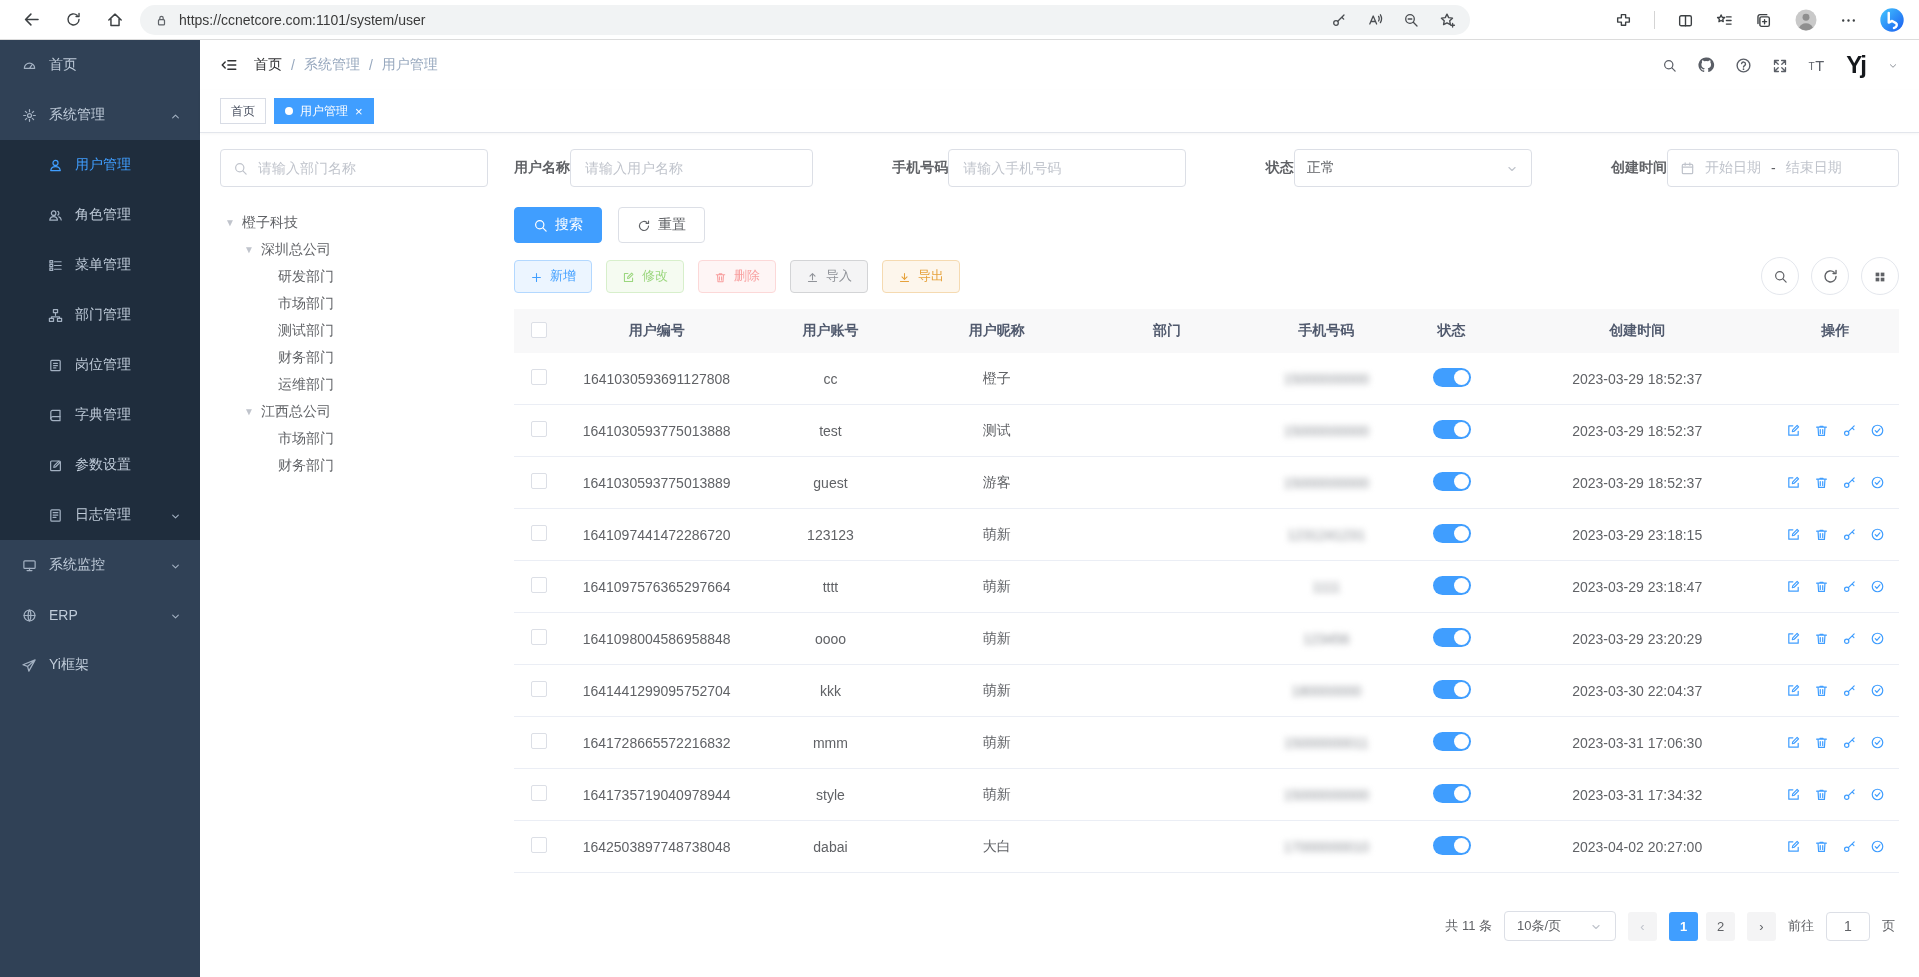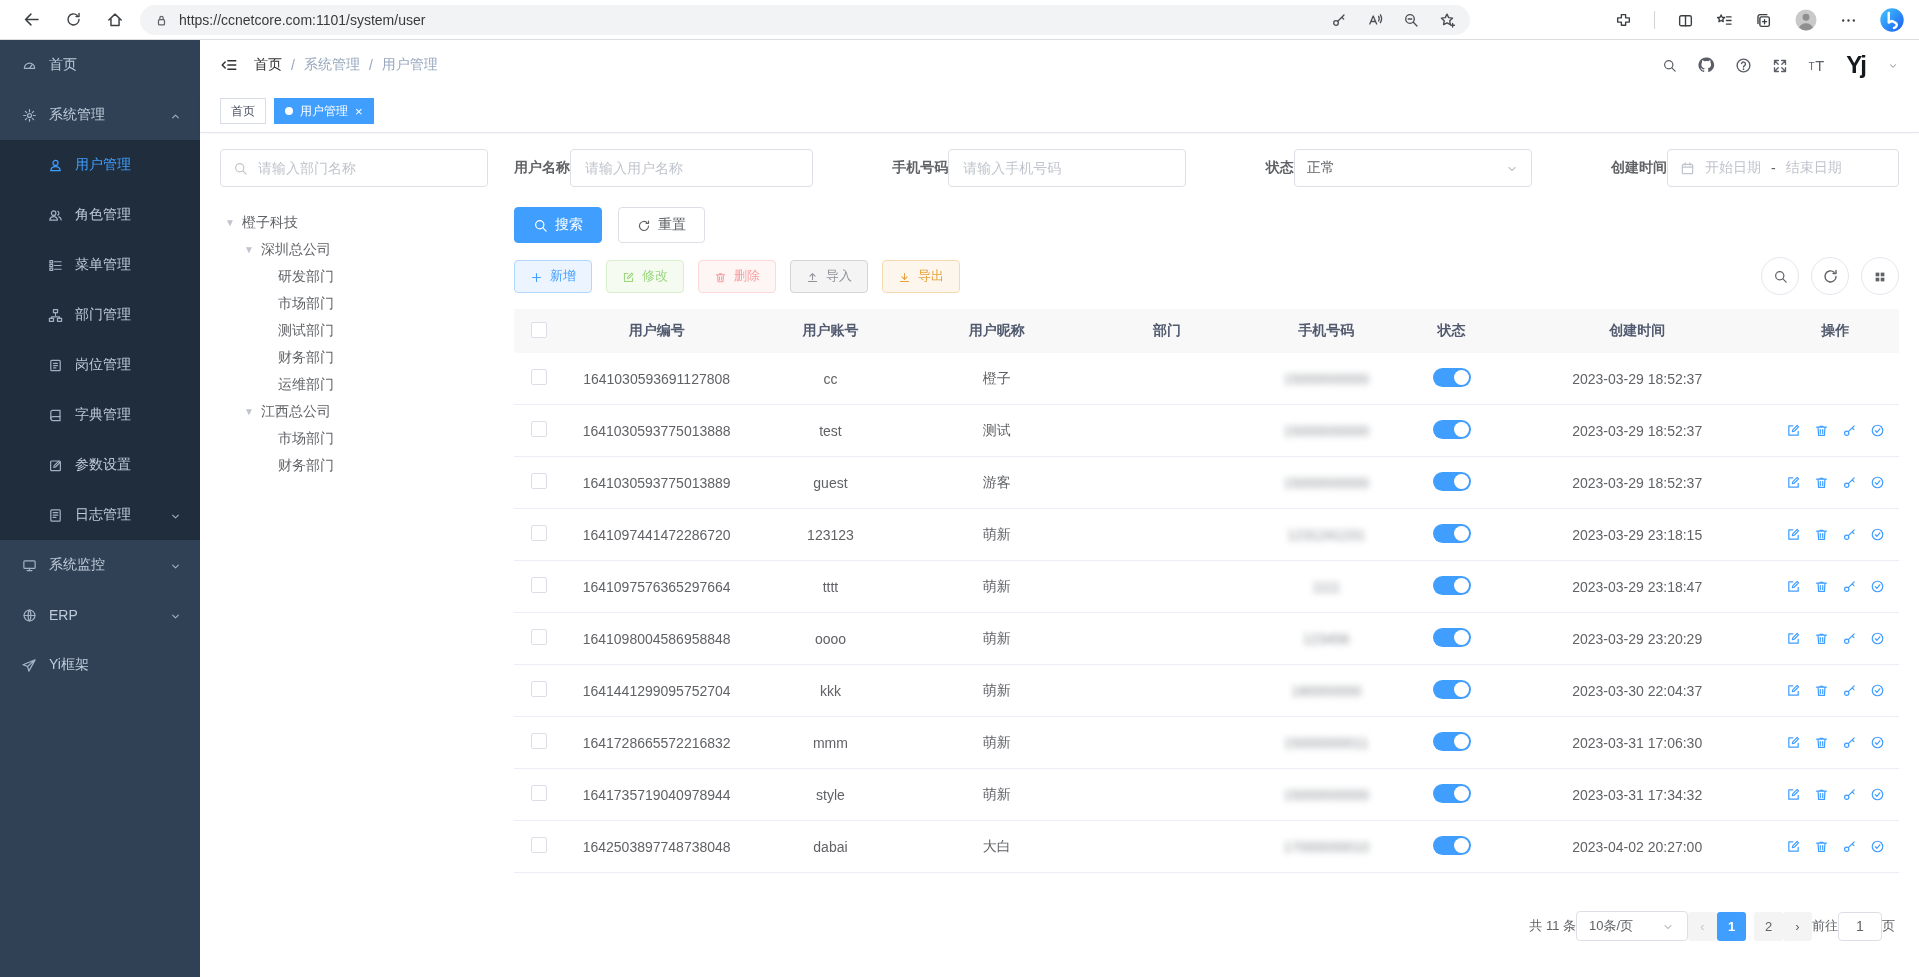--- a/index.html
+++ b/index.html
@@ -78,21 +78,21 @@
   td{height:49px;border-bottom:1px solid #ebeef5;font-size:14px;color:#606266;text-align:center;overflow:hidden;white-space:nowrap;}
   tr.body-row{background:#fff;}
   .cb{width:14px;height:14px;border:1px solid #dcdfe6;border-radius:2px;display:inline-block;background:#fff;cursor:pointer;}
   .phone{color:#8c9096;}
   .blur{filter:blur(3px);}
   .switch{width:38px;height:19px;border-radius:10px;background:#409eff;display:inline-block;position:relative;cursor:pointer;}
   .switch::after{content:"";position:absolute;right:2px;top:2px;width:15px;height:15px;border-radius:50%;background:#fff;}
   .ops{display:flex;gap:13px;justify-content:center;color:#409eff;}
   .op{cursor:pointer;display:flex;}
   
-  .pager{display:flex;align-items:center;justify-content:flex-end;gap:0;margin-top:38px;font-size:13px;color:#606266;flex:none;padding-right:4px;}
+  .pager{display:flex;align-items:center;justify-content:flex-end;gap:12px;margin-top:38px;font-size:13px;color:#606266;flex:none;padding-right:4px;}
   .psize{width:112px;height:30px;font-size:13px;}
   .pbtn{min-width:29px;height:29px;border-radius:3px;background:#f4f4f5;display:flex;align-items:center;justify-content:center;font-size:13px;color:#606266;cursor:pointer;}
   .pbtn.disabled{color:#c0c4cc;}
   .pbtn.active{background:#409eff;color:#fff;font-weight:bold;}
   .goto-input{width:44px;height:29px;padding:0;text-align:center;}
 </style>
 </head>
 <body>
 
 <div class="browser">

